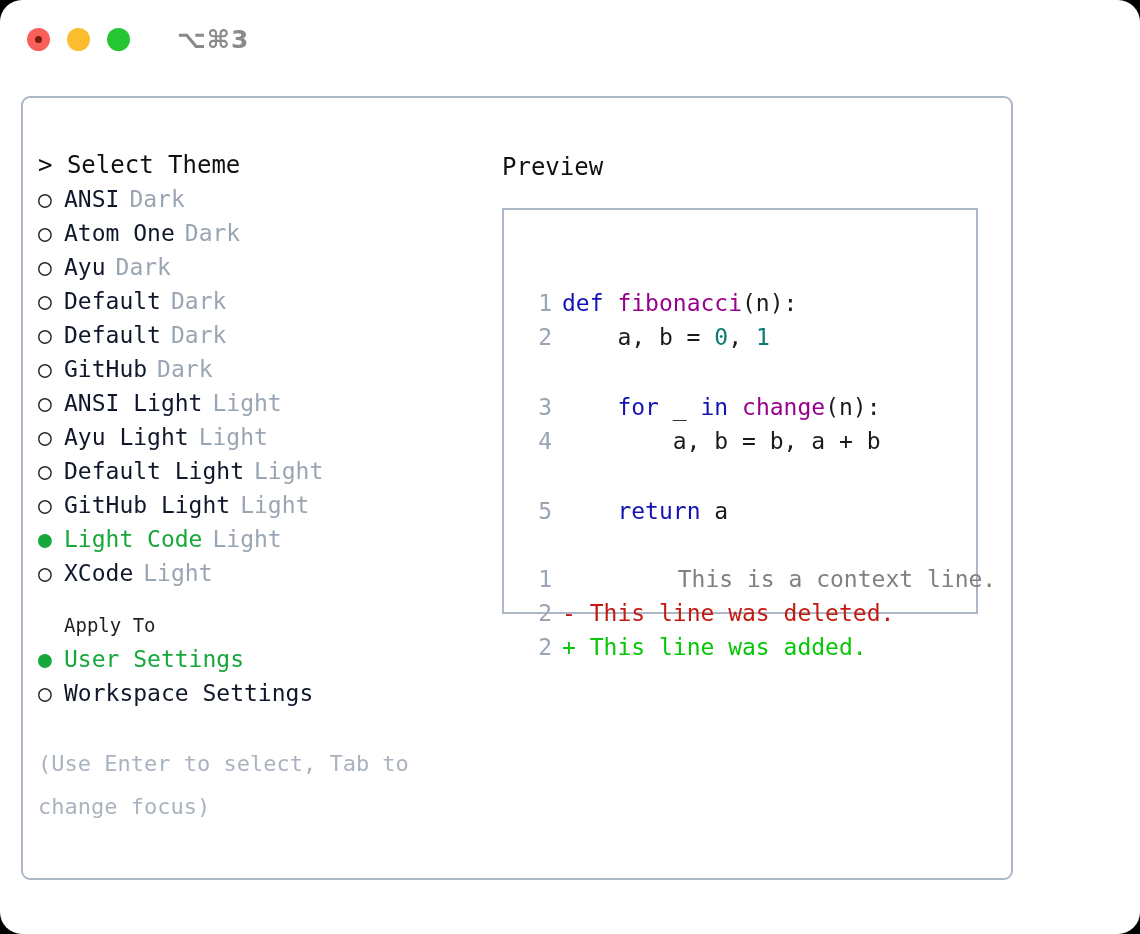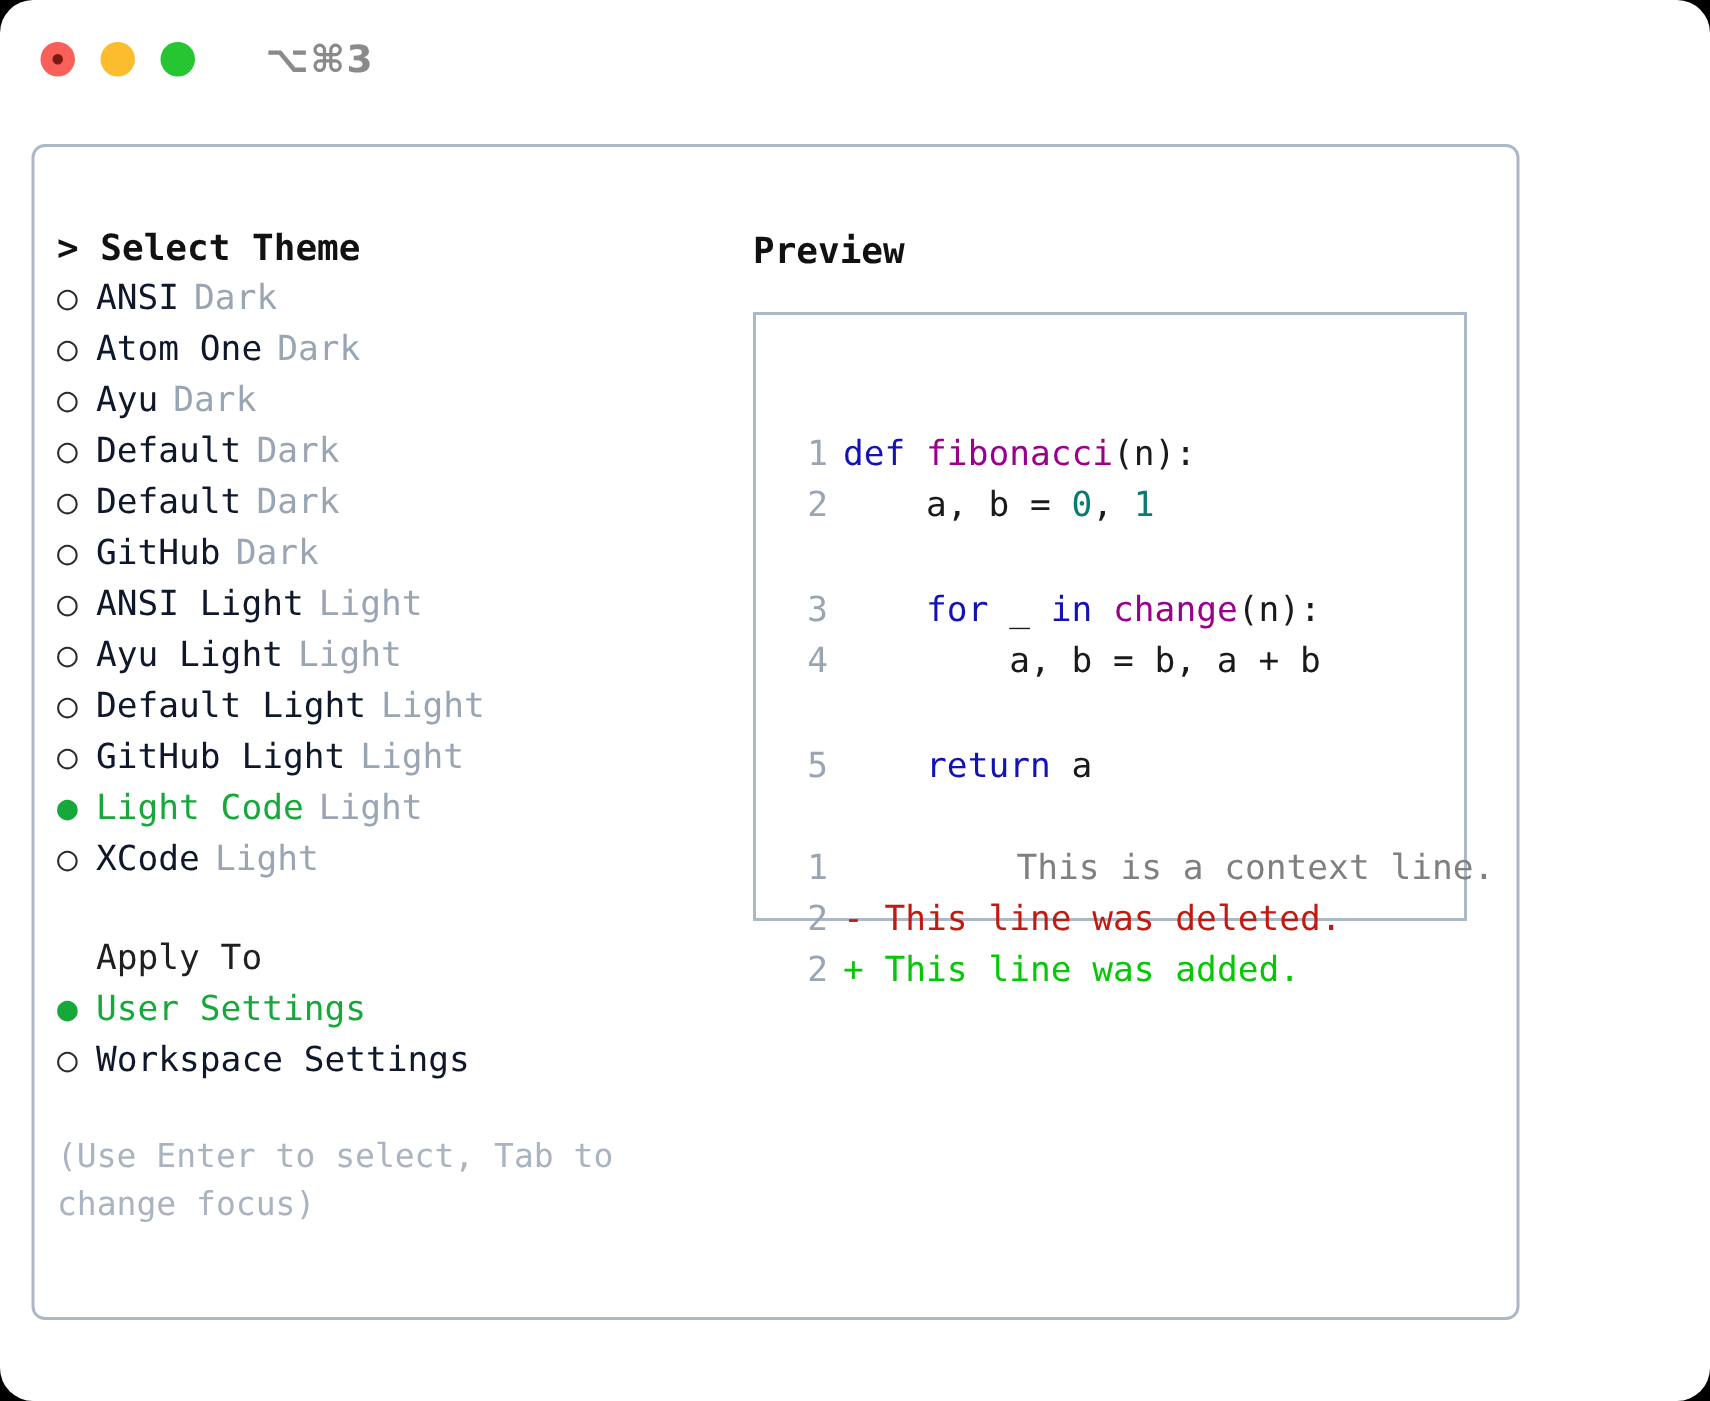--- a/index.html
+++ b/index.html
@@ -83,21 +83,21 @@
 
   
   .left-col {
     position: absolute;
     left: 15px;
     top: 50px;
     width: 440px;
   }
   .section-title {
     font-size: 24px;
-    font-weight: 700;
+    font-weight: 400;
     color: #111111;
     line-height: 34px;
     white-space: pre;
   }
   .theme-list { margin-top: 0; }
   .opt-row {
     display: flex;
     align-items: baseline;
     line-height: 34px;
     font-size: 23px;
@@ -112,33 +112,33 @@
   .marker.off { color: #2b2b2b; }
   .marker.on  { color: #16a83a; }
   .opt-label      { color: #0f172a; }
   .opt-label.sel  { color: #16a83a; }
   .opt-variant {
     color: #9aa5b4;
     margin-left: 10px;
   }
 
   .apply-header {
-    margin-top: 32px;
-    font-size: 23px;
+    margin-top: 18px;
+    font-size: 19px;
     color: #1f1f1f;
     line-height: 34px;
     padding-left: 26px;
     white-space: pre;
   }
 
   .hint {
     margin-top: 32px;
     font-size: 22px;
     color: #aab3c0;
-    line-height: 32px;
+    line-height: 43px;
     width: 410px;
   }
 
   
   .right-col {
     position: absolute;
     left: 479px;
     top: 52px;
     width: 490px;
   }

